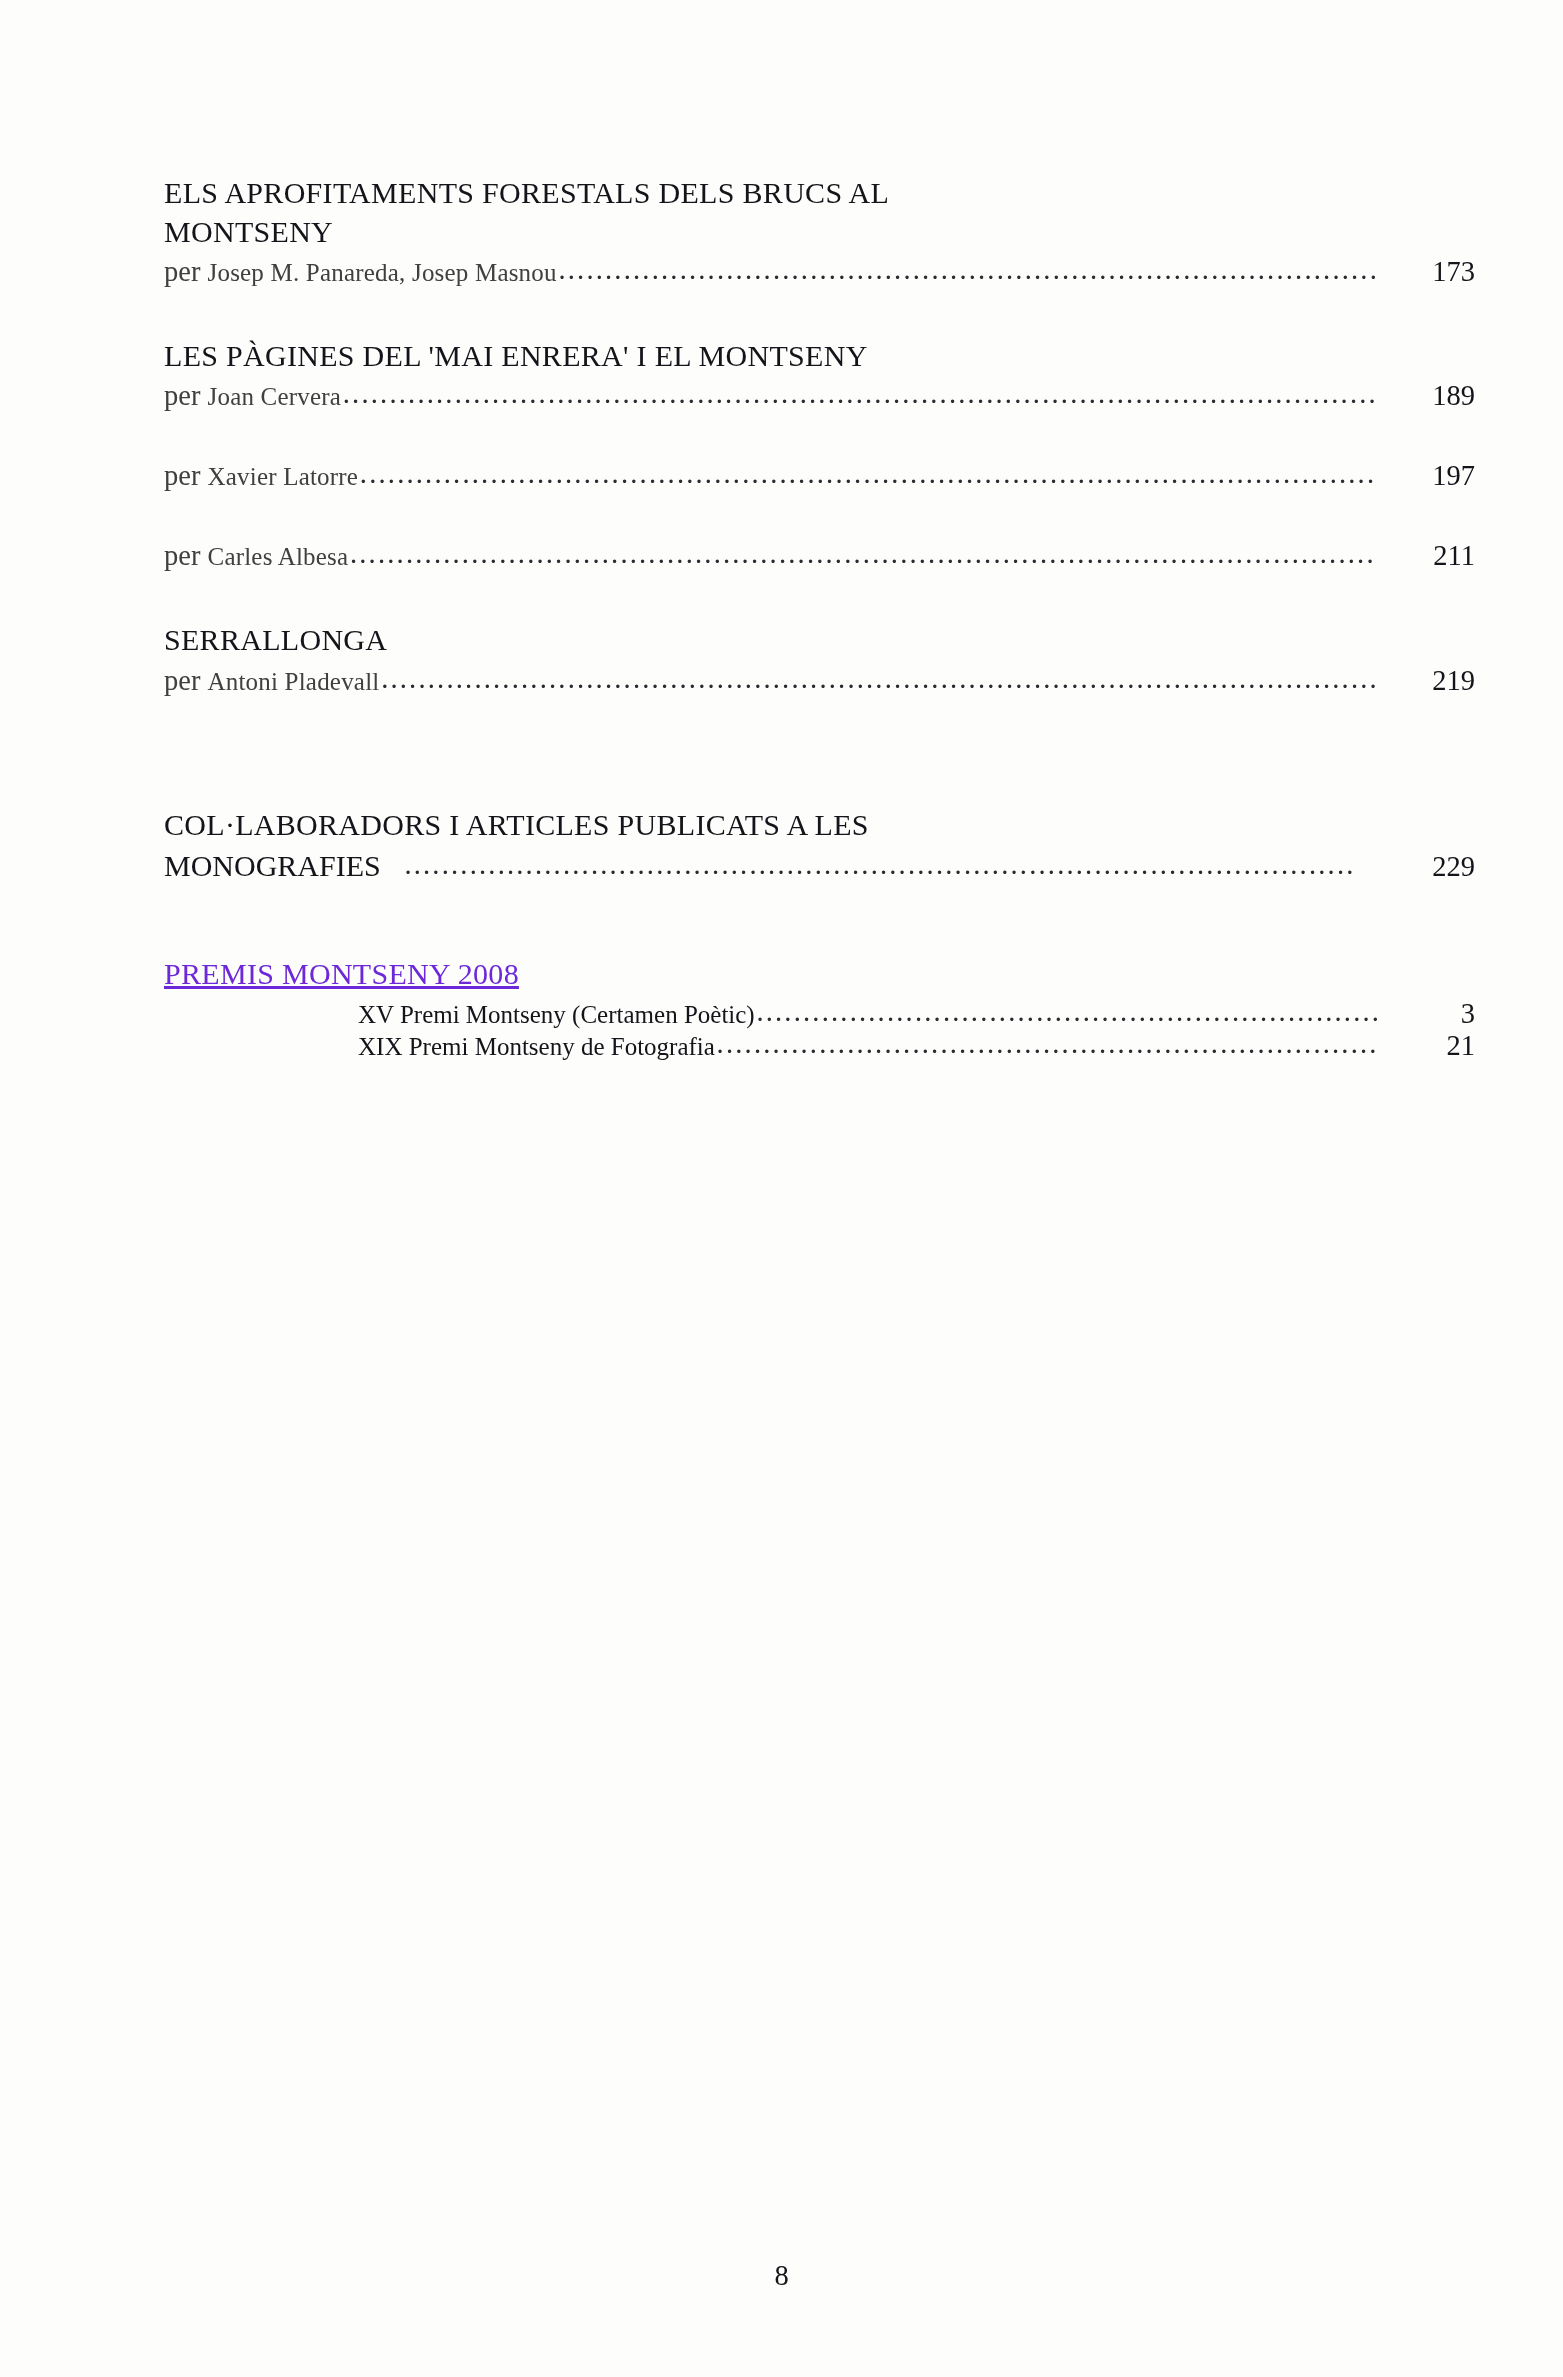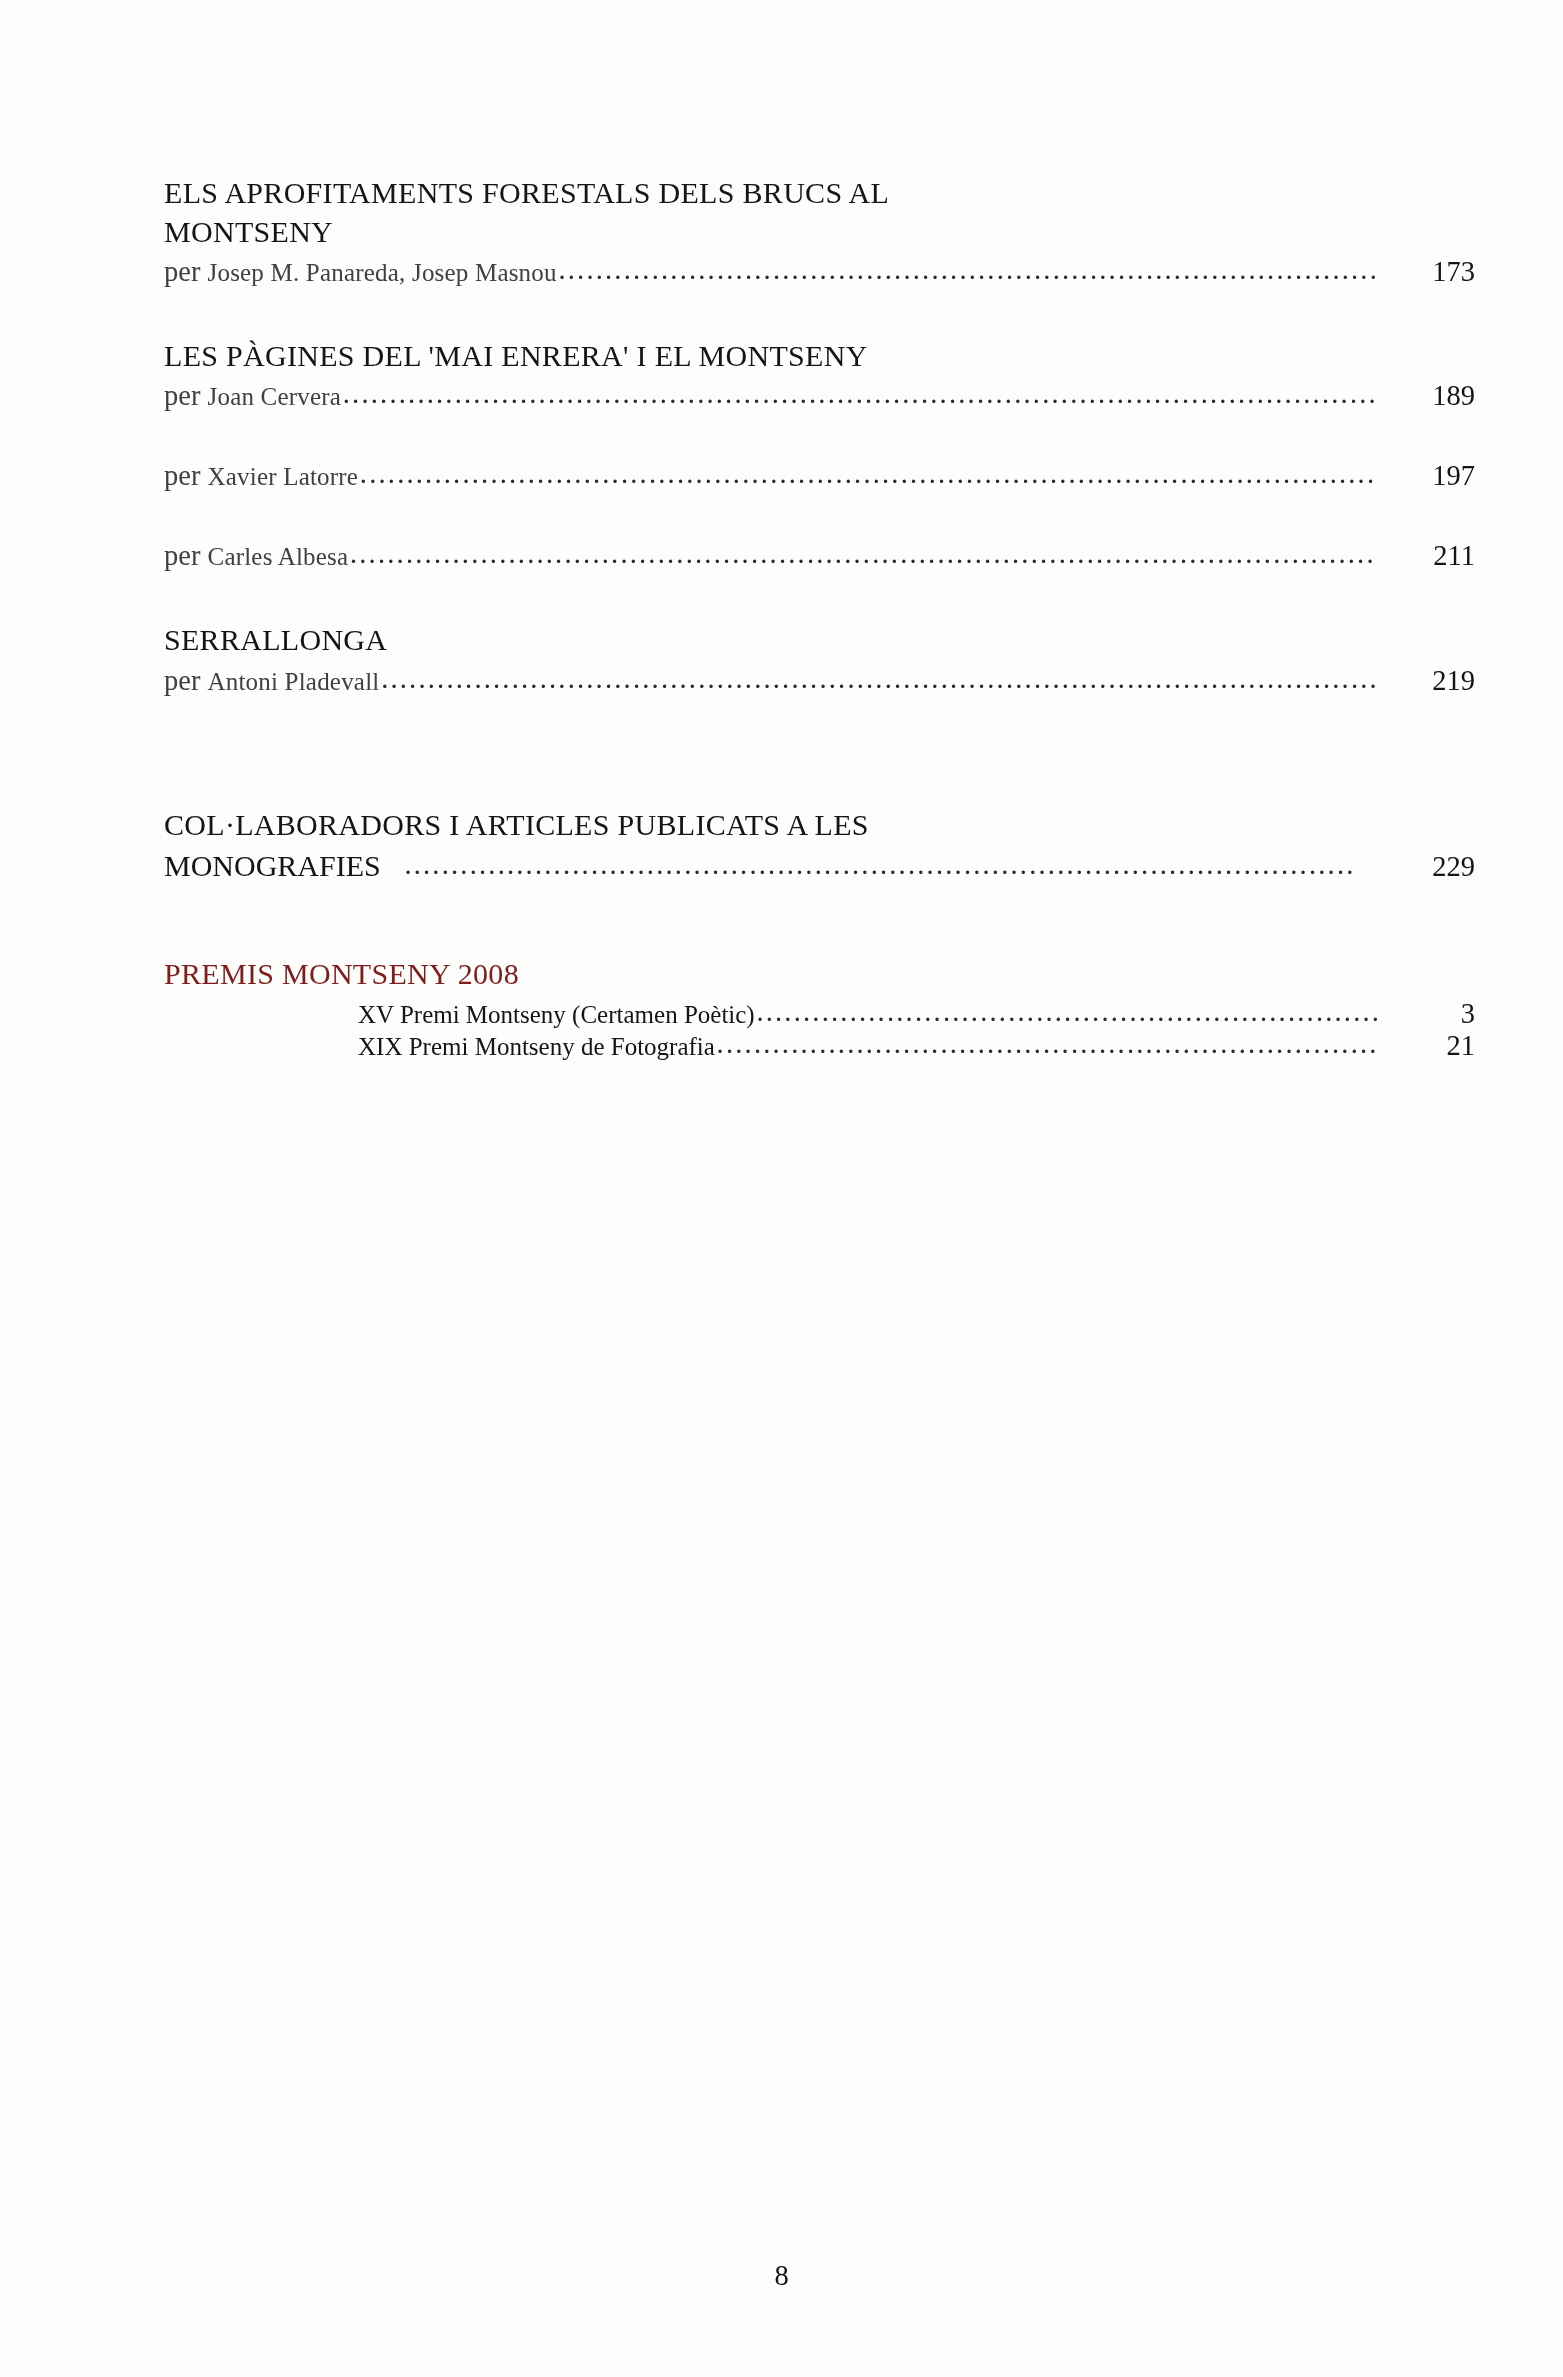--- a/index.html
+++ b/index.html
@@ -86,21 +86,22 @@
 
   .gap-big { height: 60px; }
 
   .section {
     margin-top: 74px;
   }
   .section-title {
     font-size: 30px;
     letter-spacing: 0.3px;
     margin-bottom: 7px;
-    color: #7f1d1d;
+    color: #6d28d9;
+    text-decoration: underline;
   }
   .sub-entry {
     display: flex;
     align-items: center;
     width: 100%;
     padding-left: 194px;
     box-sizing: border-box;
   }
   .sub-entry .ttl {
     font-size: 28.5px;

